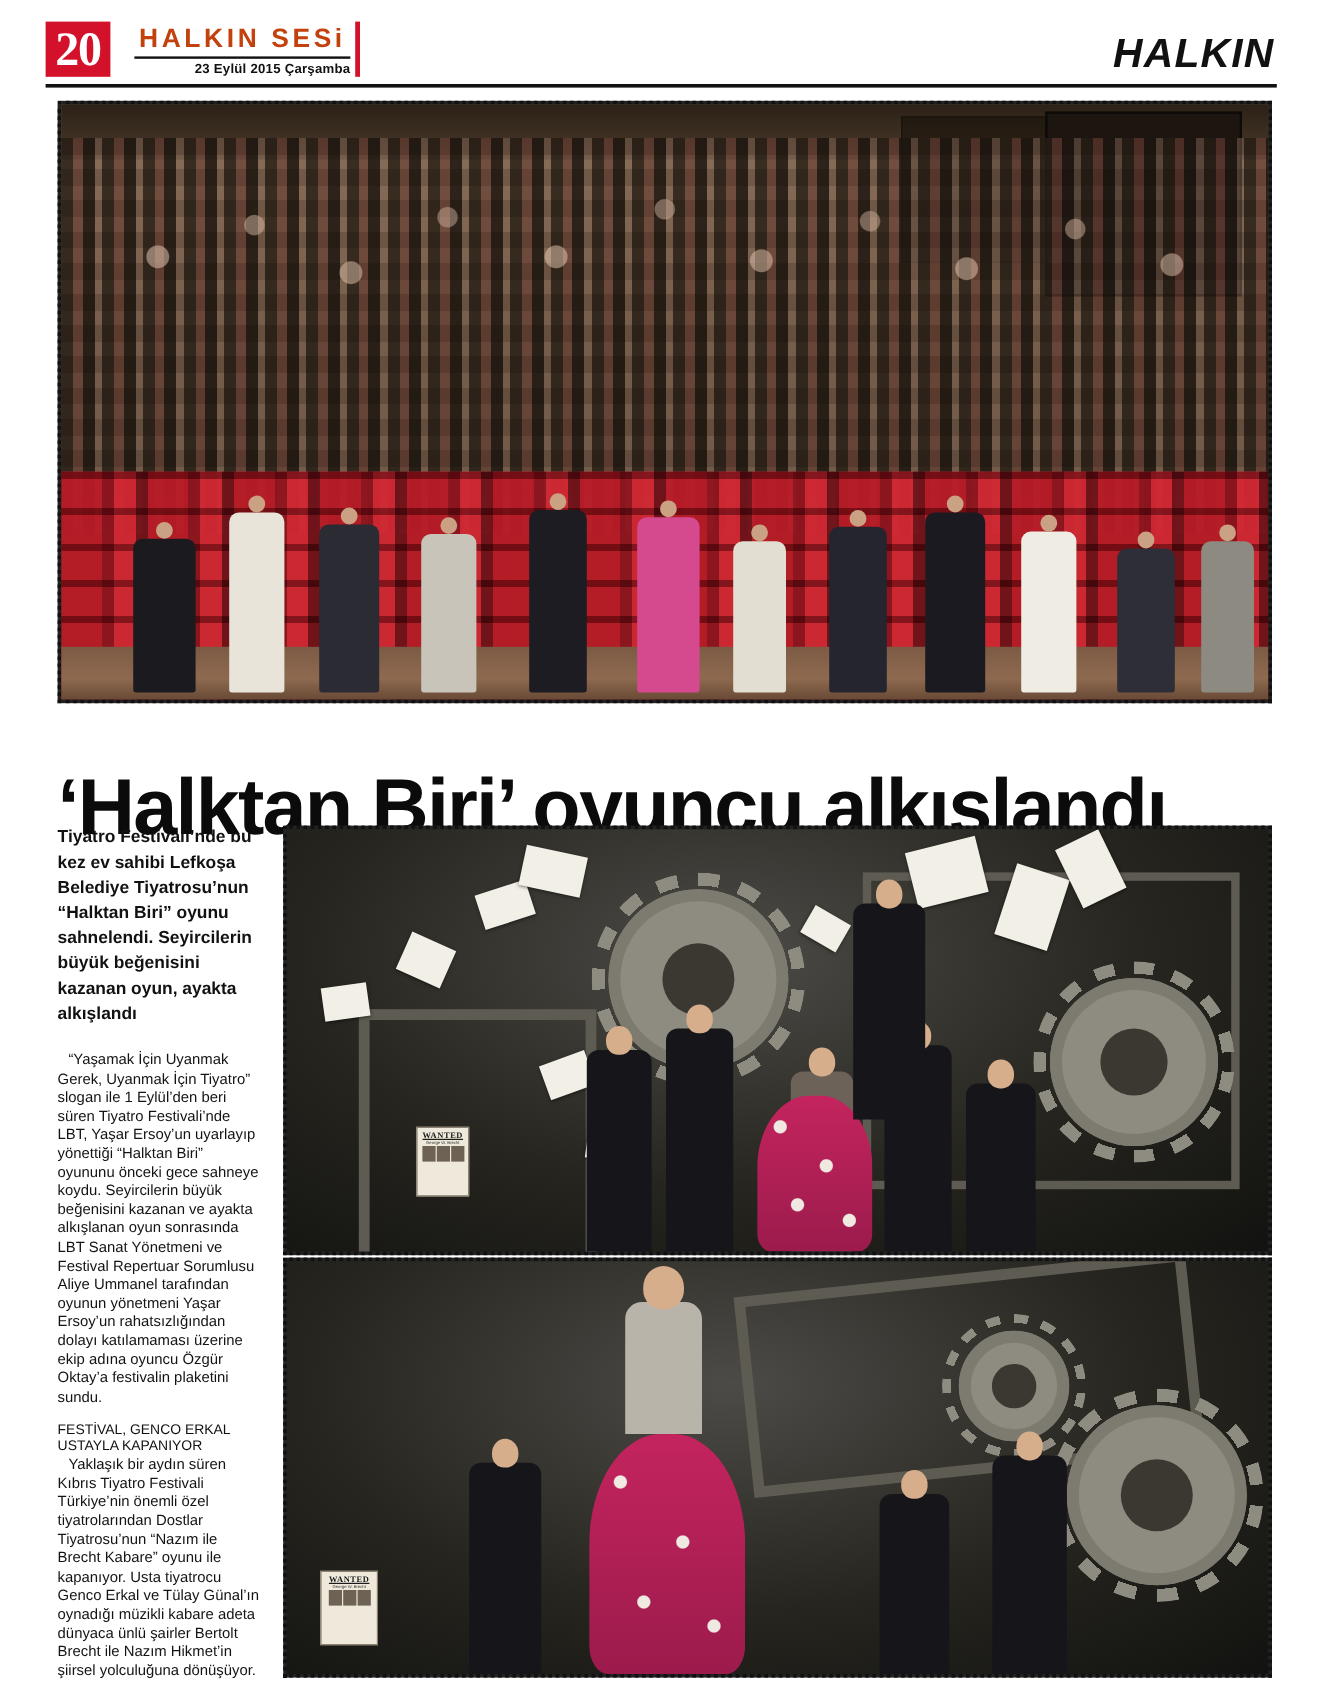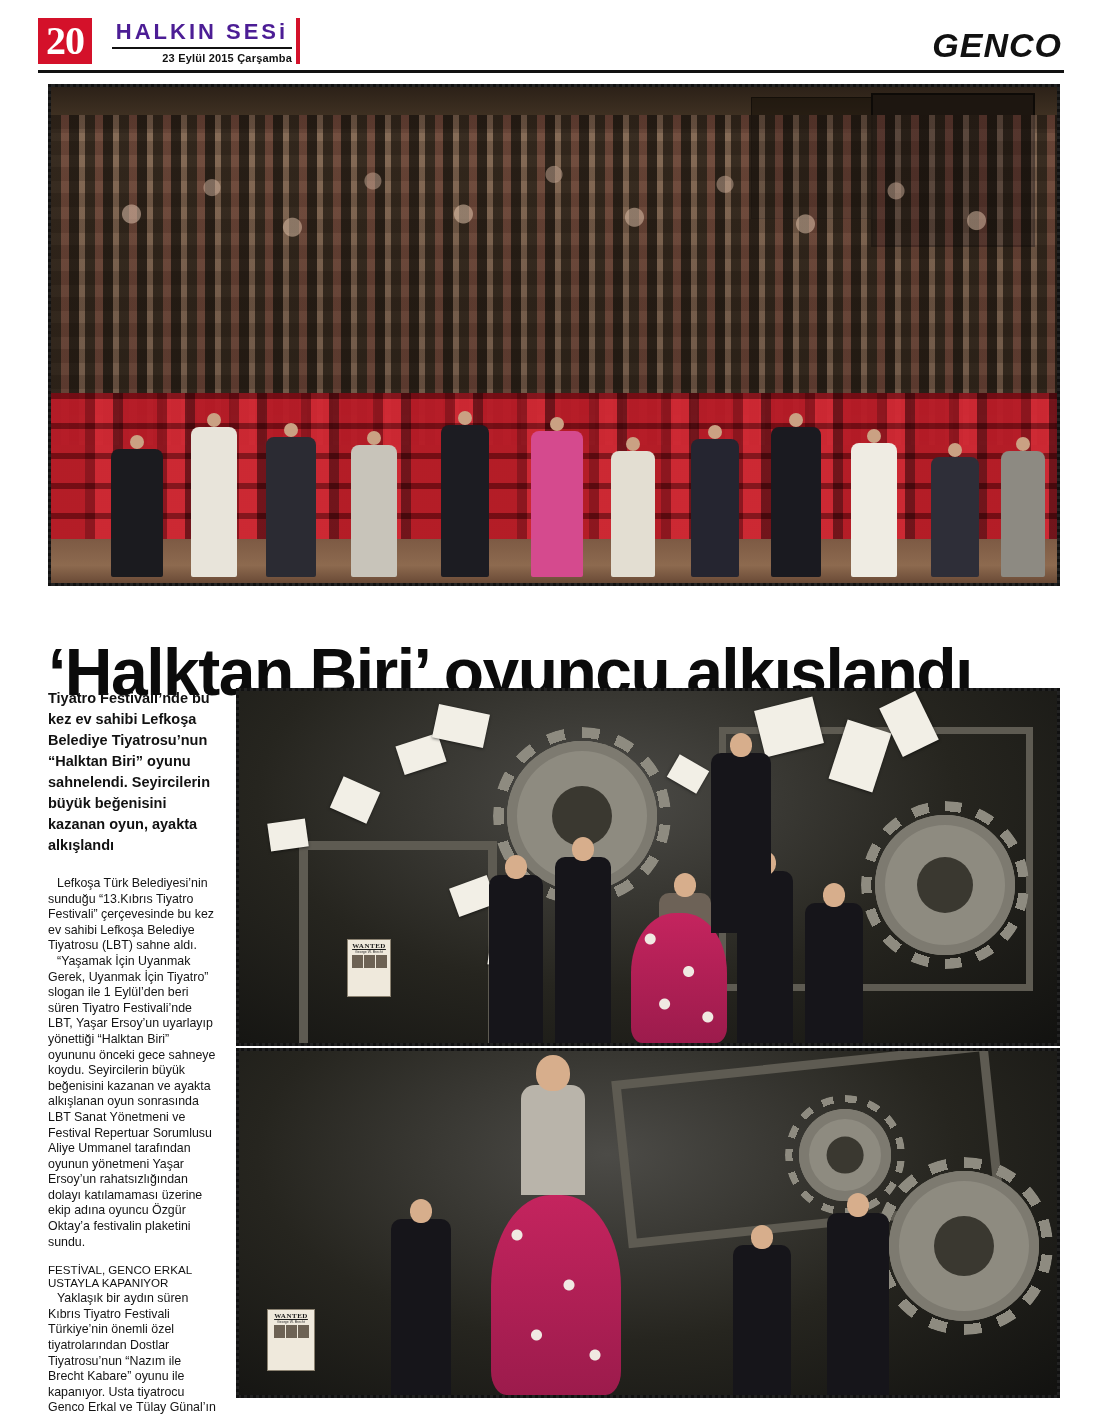--- a/index.html
+++ b/index.html
@@ -49,21 +49,21 @@
     position: absolute;
     left: 112px; top: 20px;
     width: 180px;
     text-align: center;
   }
   .masthead-title {
     font-family: "Liberation Sans", sans-serif;
     font-size: 22px;
     font-weight: bold;
     letter-spacing: 3px;
-    color: #4c1d95;
+    color: #c2410c;
     line-height: 24px;
   }
   .masthead-rule {
     width: 100%;
     height: 2px;
     background: #111;
     margin: 3px 0 3px 0;
   }
   .masthead-date {
     font-family: "Liberation Sans", sans-serif;
@@ -359,21 +359,21 @@
   <div class="masthead">
     <div class="page-number-box">20</div>
 
     <div class="masthead-titleblock">
       <div class="masthead-title">HALKIN SESi</div>
       <div class="masthead-rule"></div>
       <div class="masthead-date">23 Eylül 2015 Çarşamba</div>
     </div>
 
     <div class="masthead-redbar"></div>
-    <div class="masthead-section">GENCO</div>
+    <div class="masthead-section">HALKIN</div>
     <div class="masthead-bottomline"></div>
   </div>
 
   <div class="photo" id="photo-audience">
     <div class="aud-wall"></div>
     <div class="aud-ceiling"></div>
     <div class="aud-wall-panel" style="left:700px; top:10px; width:120px; height:120px;"></div>
     <div class="aud-rightpanel"></div>
     <div class="aud-crowd"></div>
     <div class="aud-seats"></div>
@@ -415,21 +415,20 @@
     <div class="aud-person" style="left:950px; width:44px; height:126px; background:#8d8a82;">
         <span class="head"></span>
       </div>
   </div>
 
   <h1 class="headline">‘Halktan Biri’ oyuncu alkışlandı</h1>
 
   <div class="standfirst">Tiyatro Festivali’nde bu kez ev sahibi Lefkoşa Belediye Tiyatrosu’nun “Halktan Biri” oyunu sahnelendi. Seyircilerin büyük beğenisini kazanan oyun, ayakta alkışlandı</div>
 
   <div class="body-col">
-    <p>Lefkoşa Türk Belediyesi’nin sunduğu “13.Kıbrıs Tiyatro Festivali” çerçevesinde bu kez ev sahibi Lefkoşa Belediye Tiyatrosu (LBT) sahne aldı.</p>
     <p>“Yaşamak İçin Uyanmak Gerek, Uyanmak İçin Tiyatro” slogan ile 1 Eylül’den beri süren Tiyatro Festivali’nde LBT, Yaşar Ersoy’un uyarlayıp yönettiği “Halktan Biri” oyununu önceki gece sahneye koydu. Seyircilerin büyük beğenisini kazanan ve ayakta alkışlanan oyun sonrasında LBT Sanat Yönetmeni ve Festival Repertuar Sorumlusu Aliye Ummanel tarafından oyunun yönetmeni Yaşar Ersoy’un rahatsızlığından dolayı katılamaması üzerine ekip adına oyuncu Özgür Oktay’a festivalin plaketini sundu.</p>
     <div class="subhead">FESTİVAL, GENCO ERKAL USTAYLA KAPANIYOR</div>
     <p>Yaklaşık bir aydın süren Kıbrıs Tiyatro Festivali Türkiye’nin önemli özel tiyatrolarından Dostlar Tiyatrosu’nun “Nazım ile Brecht Kabare” oyunu ile kapanıyor. Usta tiyatrocu Genco Erkal ve Tülay Günal’ın oynadığı müzikli kabare adeta dünyaca ünlü şairler Bertolt Brecht ile Nazım Hikmet’in şiirsel yolculuğuna dönüşüyor.</p>
   </div>
 
   <div class="photo" id="photo-stage-1">
     <div class="stage-bg"></div>
 
     <div class="stage-structure" style="left:480px; top:36px; width:300px; height:250px;"></div>
     <div class="stage-structure" style="left:60px; top:150px; width:180px; height:196px; border-width:9px;"></div>

